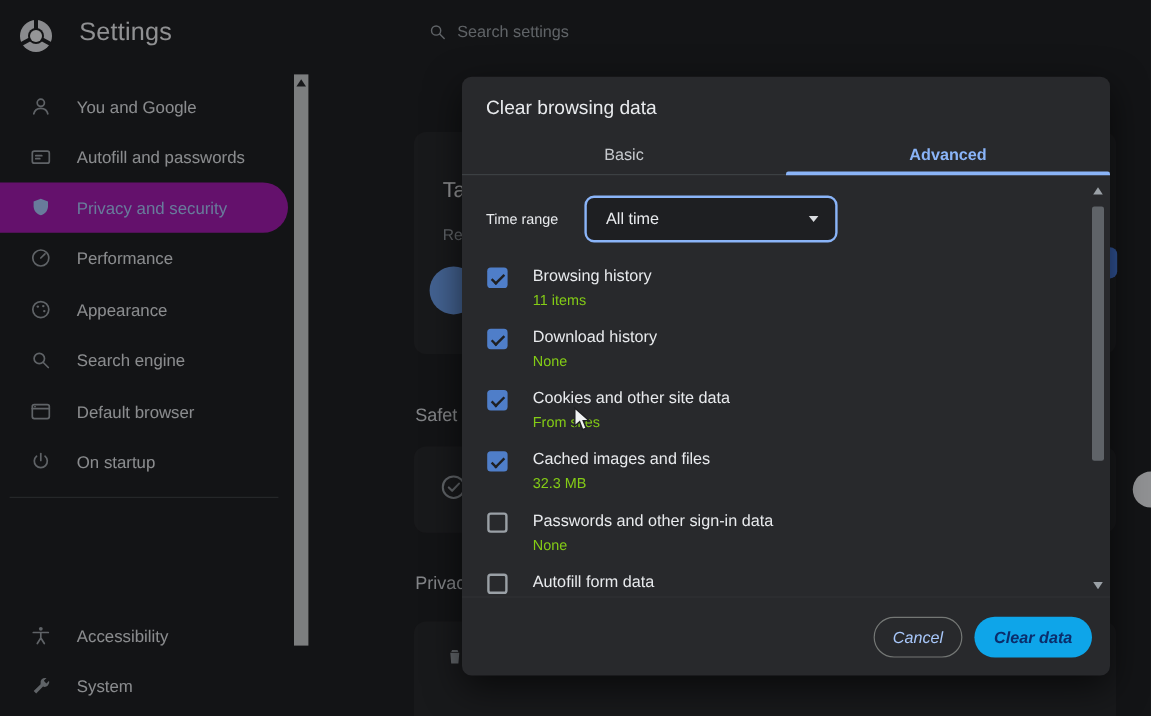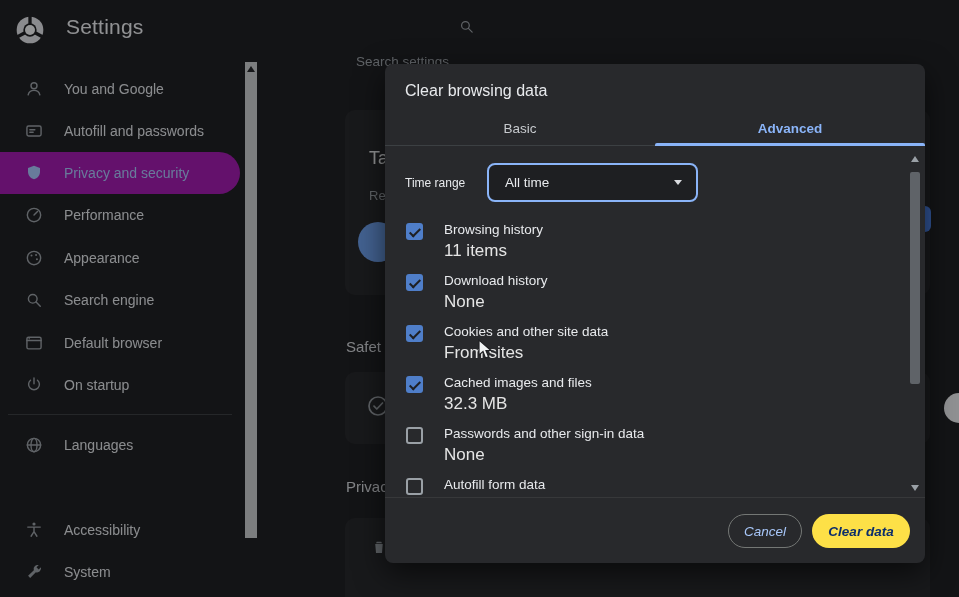--- a/index.html
+++ b/index.html
@@ -5,21 +5,21 @@
   * { margin:0; padding:0; box-sizing:border-box; }
   html,body { width:959px; height:597px; overflow:hidden; background:#202124;
     font-family:"Liberation Sans", sans-serif; position:relative; }
 
   
   .layer-page { position:absolute; inset:0; z-index:1; }
 
   .topbar { position:absolute; left:0; top:0; width:795px; height:60px; display:flex; align-items:center; }
   .logo { position:absolute; left:14px; top:14px; width:32px; height:32px; }
   .app-title { position:absolute; left:66px; top:15px; font-size:21px; color:#e8eaed; letter-spacing:.2px; }
-  .searchbox { position:absolute; left:356px; top:18px; display:flex; align-items:center; gap:19px;flex-direction:column; }
+  .searchbox { position:absolute; left:356px; top:18px; display:flex; align-items:center; gap:8px; }
   .searchbox input { background:transparent; border:none; outline:none; color:#e8eaed; font-size:13.5px; width:220px;
     font-family:"Liberation Sans", sans-serif; }
   .searchbox input::placeholder { color:#9aa0a6; }
 
   .sidebar { position:absolute; left:0; top:60px; width:240px; bottom:0; }
   .sb-item { position:absolute; left:0; width:240px; height:42px; display:flex; align-items:center; gap:20px;
     padding-left:24px; color:#dfe2e6; font-size:14px; cursor:pointer; }
   .sb-item.selected { background:#a21caf; border-radius:0 21px 21px 0; color:#a8c7fa; }
   .sb-item svg { width:20px; height:20px; flex:none; }
   .icn { stroke:#9aa0a6; fill:none; stroke-width:1.7; stroke-linecap:round; stroke-linejoin:round; }
@@ -60,40 +60,40 @@
   .tr-label { position:absolute; left:20px; top:112px; font-size:12px; color:#e8eaed; }
   .dropdown { position:absolute; left:102px; top:99px; width:211px; height:39px; border:2px solid #8ab4f8;
     border-radius:8px; background:#1e1f22; display:flex; align-items:center; padding:0 14px 0 16px; cursor:pointer; }
   .dropdown .val { color:#e8eaed; font-size:13.5px; flex:1; }
   .caret { width:0; height:0; border-left:4.5px solid transparent; border-right:4.5px solid transparent;
     border-top:5.5px solid #dadce0; }
 
   .rows { position:absolute; left:0; top:150px; right:18px; bottom:66px; overflow:hidden; }
   .row { position:relative; height:51px; padding:5px 0 0 59px; cursor:pointer; }
   .row .lab { display:block; font-size:13.5px; color:#e8eaed; line-height:21px; }
-  .row .det { display:block; font-size:17px; color:#e5e5e5; line-height:21px; }
+  .row .det { display:block; font-size:12px; color:#84cc16; line-height:21px; }
   .cbx { position:absolute; left:21px; top:9px; width:17px; height:17px; border-radius:3px;
     border:2px solid #9aa0a6; background:transparent; cursor:pointer; }
   .row.checked .cbx { border:none; background:#4f7ec9; }
   .row.checked .cbx::after { content:""; position:absolute; left:6px; top:2.5px; width:4px; height:9px;
     border:solid #1f2023; border-width:0 2px 2px 0; transform:rotate(45deg); }
 
   .dlg-scrollbar { position:absolute; left:524px; top:90px; width:13px; bottom:70px; }
   .dlg-scrollbar .arr-up { position:absolute; left:2px; top:2px; width:0; height:0;
     border-left:4.5px solid transparent; border-right:4.5px solid transparent; border-bottom:6px solid #9aa0a6; }
   .dlg-scrollbar .arr-dn { position:absolute; left:2px; bottom:2px; width:0; height:0;
     border-left:4.5px solid transparent; border-right:4.5px solid transparent; border-top:6px solid #9aa0a6; }
   .dlg-scrollbar .thumb { position:absolute; left:1px; top:18px; width:10px; height:212px; background:#5f6368; border-radius:2px; }
 
   .footer { position:absolute; left:0; right:0; bottom:0; height:66px; border-top:1px solid rgba(255,255,255,.07);
     border-radius:0 0 8px 8px; }
   .btn { position:absolute; top:16px; height:34px; border-radius:17px; font-size:13.5px; cursor:pointer;
     font-family:"Liberation Sans", sans-serif; display:flex; align-items:center; justify-content:center;font-style:italic; }
   .btn-cancel { left:343px; width:74px; background:transparent; border:1px solid #747775; color:#a8c7fa; }
-  .btn-confirm { left:427px; width:98px; background:#fde047; border:none; color:#0b2d6b; font-weight:bold; }
+  .btn-confirm { left:427px; width:98px; background:#0ea5e9; border:none; color:#0b2d6b; font-weight:bold; }
 
   .cursor { position:absolute; left:477px; top:339px; z-index:40; }
 </style>
 </head>
 <body>
 
 <div class="layer-page">
 
   <div class="topbar">
     <svg class="logo" viewBox="0 0 48 48">
@@ -185,30 +185,20 @@
     <div class="sb-item" style="top:304px">
       <svg viewBox="0 0 24 24">
         <g class="icn">
             <path d="M12 3.5v7"></path>
             <path d="M7.8 6.2a6.5 6.5 0 1 0 8.4 0"></path>
           </g>
       </svg>
       <span>On startup</span>
     </div>
     <div class="sb-divider"></div>
-    <div class="sb-item" style="top:364px">
-      <svg viewBox="0 0 24 24">
-        <g class="icn">
-            <circle cx="12" cy="12" r="8"></circle>
-            <path d="M4 12h16"></path>
-            <ellipse cx="12" cy="12" rx="3.6" ry="8"></ellipse>
-          </g>
-      </svg>
-      <span>Languages</span>
-    </div>
     <div class="sb-item" style="top:449px">
       <svg viewBox="0 0 24 24">
         <circle class="fil" cx="12" cy="4.8" r="1.9"></circle>
         <g class="icn">
             <path d="M4.5 8.5h15M12 8.5V14M12 14l-3.5 5.5M12 14l3.5 5.5"></path>
           </g>
       </svg>
       <span>Accessibility</span>
     </div>
     <div class="sb-item" style="top:491px">

